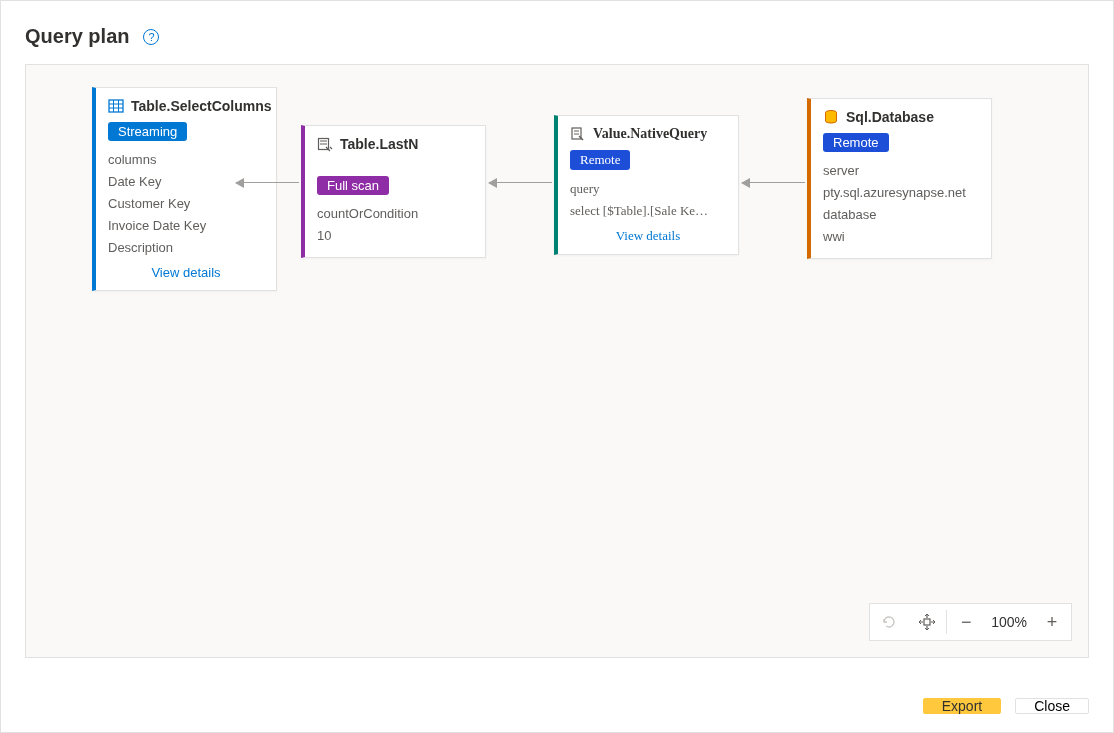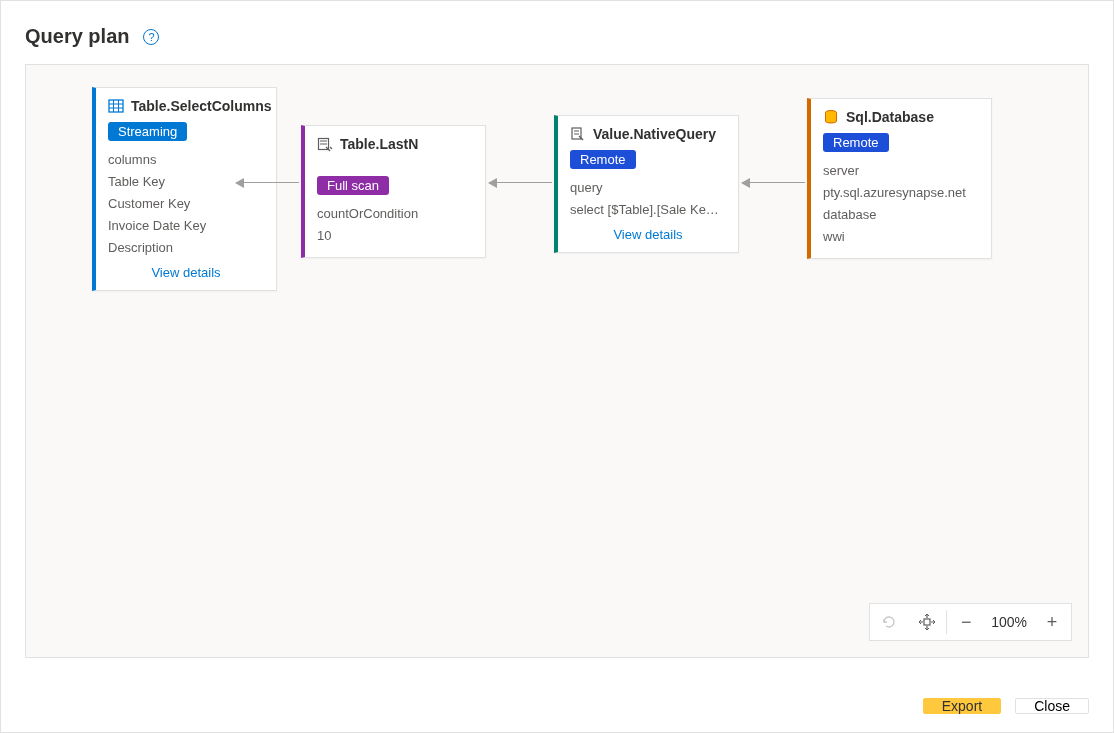--- a/index.html
+++ b/index.html
@@ -156,21 +156,21 @@
             <line x1="1" y1="6" x2="15" y2="6" stroke="#0078d4" stroke-width="1"></line>
             <line x1="1" y1="10" x2="15" y2="10" stroke="#0078d4" stroke-width="1"></line>
             <line x1="5.5" y1="2" x2="5.5" y2="14" stroke="#0078d4" stroke-width="1"></line>
             <line x1="10.5" y1="2" x2="10.5" y2="14" stroke="#0078d4" stroke-width="1"></line>
           </svg>
       </span>
       <span class="node-title">Table.SelectColumns</span>
     </div>
     <span class="badge streaming">Streaming</span>
     <div class="node-line">columns</div>
-    <div class="node-line">Table Key</div>
+    <div class="node-line">Date Key</div>
     <div class="node-line">Customer Key</div>
     <div class="node-line">Invoice Date Key</div>
     <div class="node-line">Description</div>
     <div class="view-details">View details</div>
   </div>
 
   <div class="node purple" style="left:275px; top:60px;">
     <div class="node-header">
       <span class="icon">
         <svg width="16" height="16" viewBox="0 0 16 16">
@@ -180,21 +180,21 @@
             <path d="M9 11 L13 15 M13 11 L15 13" stroke="#605e5c" stroke-width="1.2" fill="none"></path>
           </svg>
       </span>
       <span class="node-title">Table.LastN</span>
     </div>
     <span class="badge fullscan">Full scan</span>
     <div class="node-line">countOrCondition</div>
     <div class="node-line">10</div>
   </div>
 
-  <div class="node teal" style="left:528px; top:50px;">
+  <div class="node teal" style="left:528px; top:50px;font-family:Liberation Serif, serif;">
     <div class="node-header">
       <span class="icon">
         <svg width="16" height="16" viewBox="0 0 16 16">
             <rect x="2" y="2" width="9" height="11" fill="none" stroke="#605e5c" stroke-width="1.2"></rect>
             <path d="M9 10 L13 14" stroke="#605e5c" stroke-width="1.4"></path>
             <line x1="4" y1="5" x2="9" y2="5" stroke="#605e5c"></line>
             <line x1="4" y1="8" x2="9" y2="8" stroke="#605e5c"></line>
           </svg>
       </span>
       <span class="node-title">Value.NativeQuery</span>

